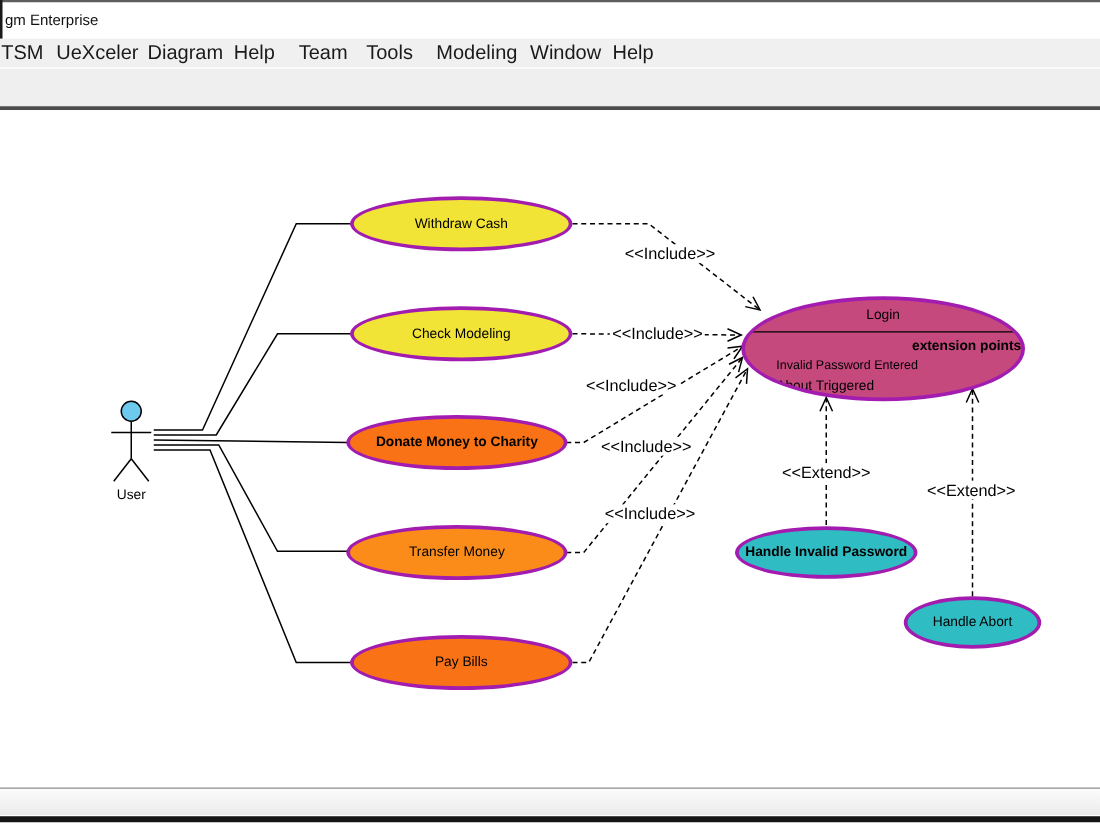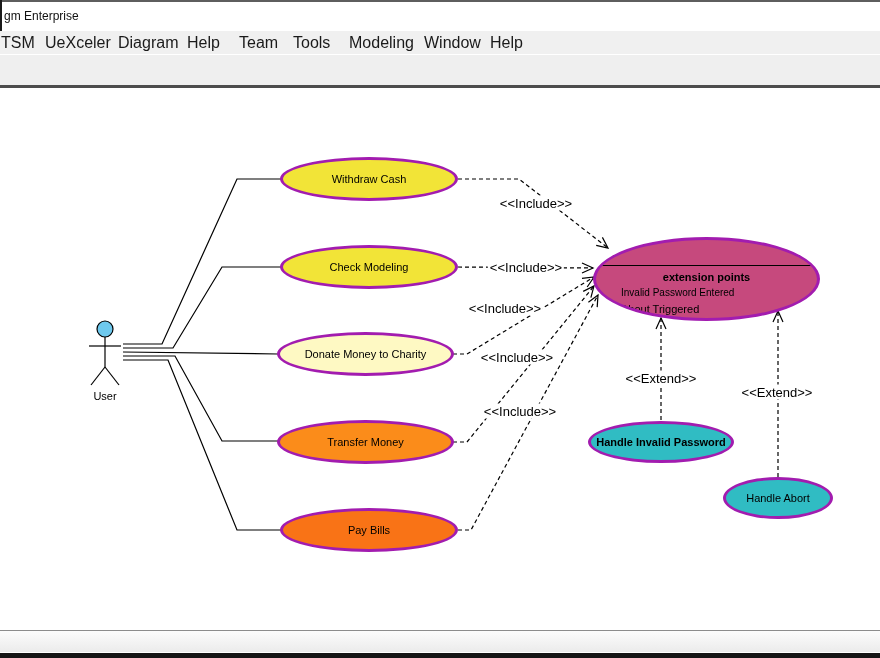--- a/index.html
+++ b/index.html
@@ -25,29 +25,29 @@
 
   
   svg.connectors { position:absolute; left:0; top:0; width:880px; height:658px; }
   .uc {
     position:absolute; border:3px solid #a21caf; border-radius:50%;
     display:flex; align-items:center; justify-content:center;
     font-size:11px; text-align:center; color:#000;
   }
   .uc-withdraw { left:280px; top:157px; width:178px; height:44px; background:#F2E437; }
   .uc-check    { left:280px; top:245px; width:178px; height:44px; background:#F2E437; }
-  .uc-donate   { left:277px; top:332px; width:177px; height:44px; background:#fef9c3; }
+  .uc-donate   { left:277px; top:332px; width:177px; height:44px; background:#f97316;font-weight:bold; }
   .uc-transfer { left:277px; top:420px; width:177px; height:44px; background:#FB8C1A; }
   .uc-pay      { left:280px; top:508px; width:178px; height:44px; background:#f97316;text-align:right; }
   .uc-hip      { left:588px; top:421px; width:146px; height:42px; background:#30BCC3;font-weight:bold; }
   .uc-ha       { left:723px; top:477px; width:110px; height:42px; background:#30BCC3; }
   .uc-login    { left:593px; top:237px; width:227px; height:84px; background:#C6497D; overflow:hidden; display:block; }
   .login-name  { position:absolute; left:0; top:6px; width:100%; text-align:center; font-size:11px; }
   .login-sep   { position:absolute; left:0; top:25px; width:100%; border-top:1px solid #000; }
-  .login-ext-title { position:absolute; left:0; top:31px; width:100%; text-align:center; font-size:11px; font-weight:bold; }
+  .login-ext-title { position:absolute; left:0; top:31px; width:100%; text-align:right; font-size:11px; font-weight:bold; }
   .login-ext-1 { position:absolute; left:25px; top:47px; font-size:10px; }
   .login-ext-2 { position:absolute; left:25px; top:63px; font-size:11px; }
   .rel-label {
     position:absolute; transform:translate(-50%,-50%); font-size:13px;
     background:#ffffff; padding:0 2px; white-space:nowrap; color:#000;
   }
   .lbl-inc-withdraw { left:536px; top:203px; }
   .lbl-inc-check    { left:526px; top:267px; }
   .lbl-inc-donate   { left:505px; top:308px; }
   .lbl-inc-transfer { left:517px; top:357px; }
@@ -118,20 +118,21 @@
   </g>
 </svg>
 
 <div class="uc uc-withdraw">Withdraw Cash</div>
 <div class="uc uc-check">Check Modeling</div>
 <div class="uc uc-donate">Donate Money to Charity</div>
 <div class="uc uc-transfer">Transfer Money</div>
 <div class="uc uc-pay">Pay Bills</div>
 
 <div class="uc uc-login">
+  <div class="login-name">Login</div>
   <div class="login-sep"></div>
   <div class="login-ext-title">extension points</div>
   <div class="login-ext-1">Invalid Password Entered</div>
   <div class="login-ext-2">About Triggered</div>
 </div>
 
 <div class="uc uc-hip">Handle Invalid Password</div>
 <div class="uc uc-ha">Handle Abort</div>
 
 <div class="rel-label lbl-inc-withdraw">&lt;&lt;Include&gt;&gt;</div>

